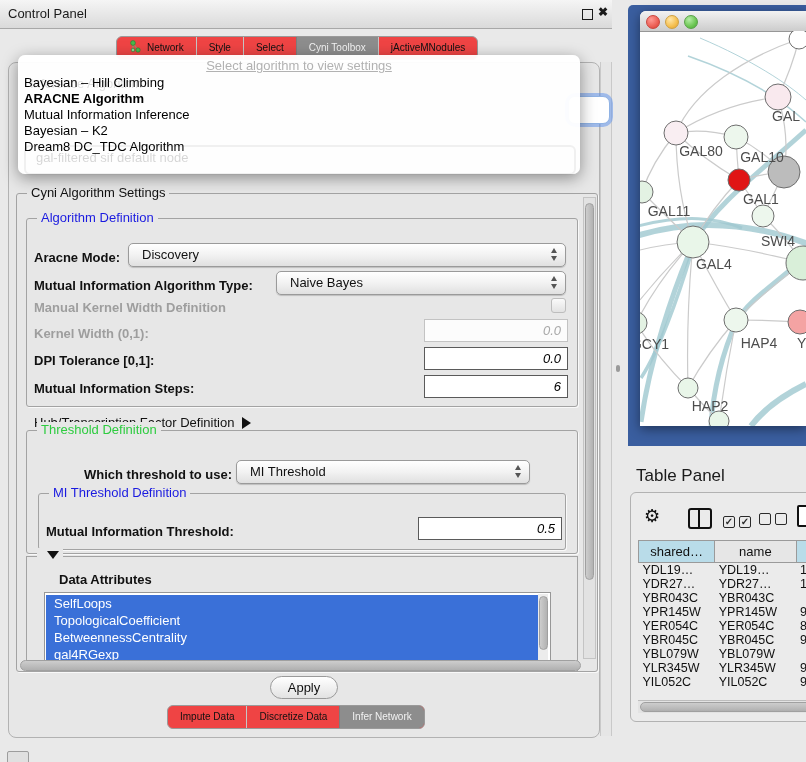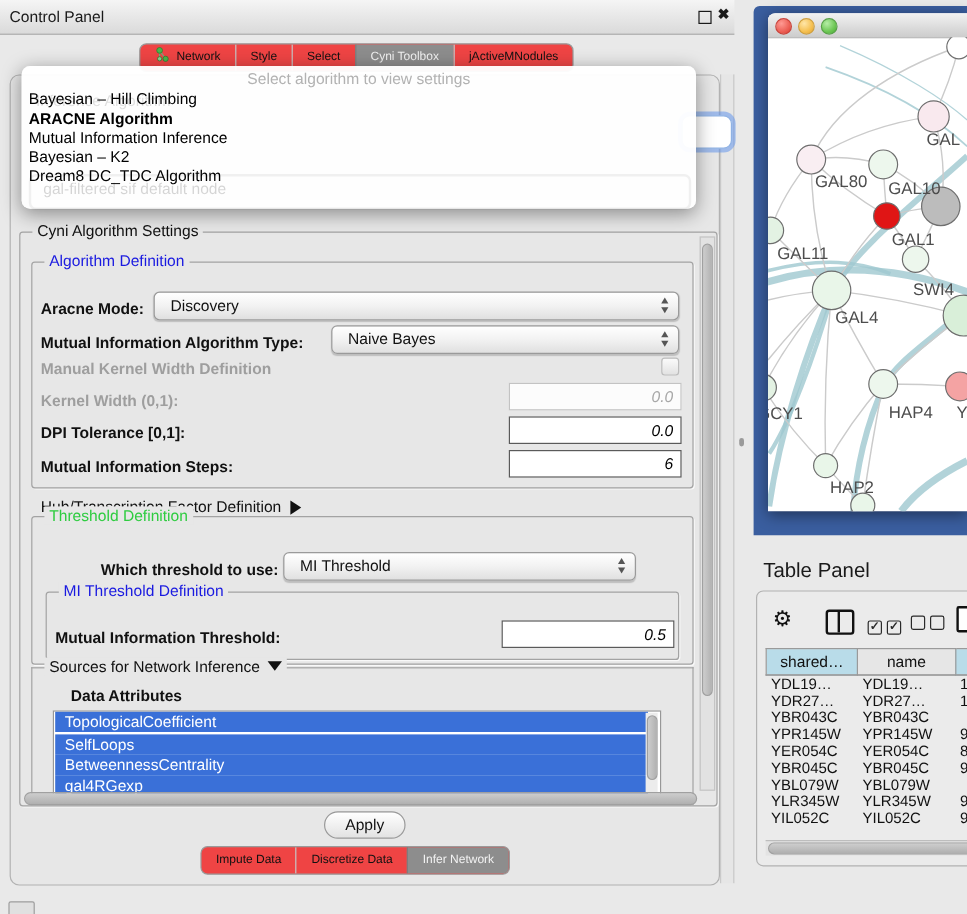--- a/index.html
+++ b/index.html
@@ -38,21 +38,21 @@
   
   .numin{height:21px;background:#fff;border:1px solid #5a5a5a;font-family:"Liberation Sans",sans-serif;
          font-size:13px;text-align:right;padding:0 6px;box-sizing:content-box;font-style:italic;}
   .numin.disabled{border:1px solid #c3c3c3;color:#a8a8a8;background:#fcfcfc;}
   .checkbox{width:13px;height:13px;border:1px solid #bdbdbd;border-radius:3px;background:linear-gradient(#fafafa,#e2e2e2);}
   .tri-right{display:inline-block;width:0;height:0;border-top:6px solid transparent;border-bottom:6px solid transparent;border-left:9px solid #111;margin-left:8px;vertical-align:-2px;}
   .tri-down{display:inline-block;width:0;height:0;border-left:6px solid transparent;border-right:6px solid transparent;border-top:8px solid #111;margin-left:6px;vertical-align:1px;}
   
   .popup{left:18px;top:55px;width:562px;height:119px;background:rgba(255,255,255,.96);border-radius:7px;
          box-shadow:0 4px 16px rgba(0,0,0,.4);z-index:20;}
-  .popup-prompt{position:absolute;top:3px;left:0;width:100%;text-align:center;color:#b2b2b2;font-size:13px;}
+  .popup-prompt{position:absolute;top:3px;left:0;width:100%;text-align:center;color:#b2b2b2;font-size:13px;text-decoration:underline;}
   .popup-item{position:relative;margin-left:6px;height:16px;line-height:16px;font-size:13px;color:#000;white-space:nowrap;}
   .popup-item.bold{font-weight:bold;}
   .hint{position:absolute;color:#000;font-size:13px;}
   .combo-fragment{left:568px;top:96px;width:40px;height:26px;background:#fff;border:1px solid #8fb2e4;border-radius:7px;
                   box-shadow:0 0 0 3px rgba(100,150,235,.55);z-index:10;}
   
   .attr-list{background:#fff;border:1px solid #979797;overflow:hidden;}
   .attr-item{height:17px;line-height:17px;color:#fff;font-size:13px;padding-left:8px;white-space:nowrap;}
   .vscroll{background:#e2e2e2;border:1px solid #c4c4c4;}
   .vthumb{position:absolute;background:linear-gradient(90deg,#cdcdcd,#b2b2b2);border-radius:5px;border:1px solid #a0a0a0;}
@@ -180,26 +180,26 @@
       <div class="arr-dn"></div>
     </span>
 </div>
 <div class="abs fieldset" style="left:38px;top:493px;width:526px;height:55px;">
   <span class="legend blue" style="background:#e7e7e7;">MI Threshold Definition</span>
 </div>
 <div class="abs blabel" style="left:46px;top:524px;">Mutual Information Threshold:</div>
 <input class="abs numin" style="left: 418px; top: 517px; width: 130px;" value="0.5">
 
 <div class="abs" style="left:26px;top:556px;width:550px;height:114px;border:1px solid #a3a3a3;border-bottom:none;">
-  <span class="legend"><span>Sources for Network Inference</span><span class="tri-down"></span></span>
+  <span class="legend"><span class="tri-down"></span></span>
 </div>
 <div class="abs blabel" style="left:34px;top:572px;padding-left:25px;">Data Attributes</div>
 <div class="abs attr-list" style="left:44px;top:592px;width:505px;height:70px;">
+    <div class="attr-item" style="background: rgb(58, 112, 216); width: 486px; margin: 2px 0px 0px 1px;">SelfLoops</div>
     <div class="attr-item" style="background: rgb(58, 112, 216); width: 486px; margin: 0px 0px 0px 1px;">TopologicalCoefficient</div>
-    <div class="attr-item" style="background: rgb(58, 112, 216); width: 486px; margin: 2px 0px 0px 1px;">SelfLoops</div>
     <div class="attr-item" style="background: rgb(58, 112, 216); width: 486px; margin: 0px 0px 0px 1px;">BetweennessCentrality</div>
     <div class="attr-item" style="background: rgb(58, 112, 216); width: 486px; margin: 0px 0px 0px 1px;">gal4RGexp</div>
   </div>
 <div class="abs" style="left:538px;top:594px;width:10px;height:66px;background:#ececec;">
   <div class="vthumb" style="left:.5px;top:2px;width:7px;height:52px;"></div>
 </div>
 
 <div class="abs vscroll" style="left:583px;top:197px;width:11px;height:460px;">
   <div class="vthumb" style="left:1px;top:5px;width:7px;height:375px;"></div>
 </div>

